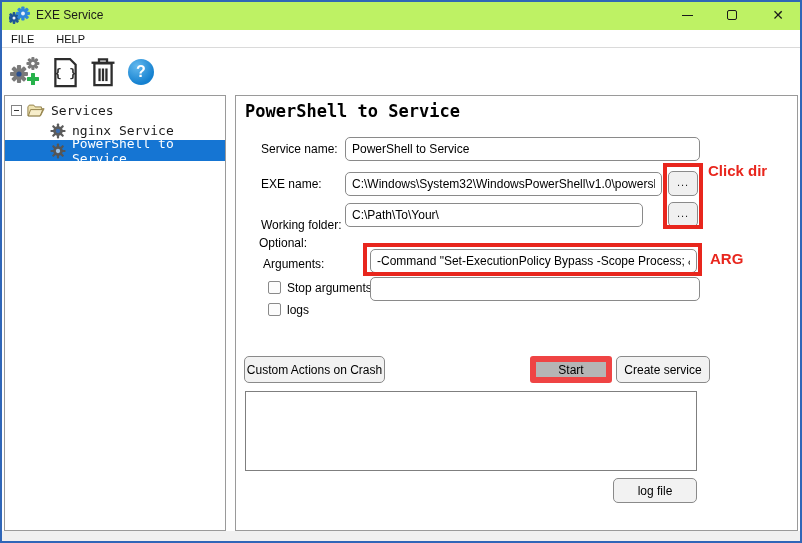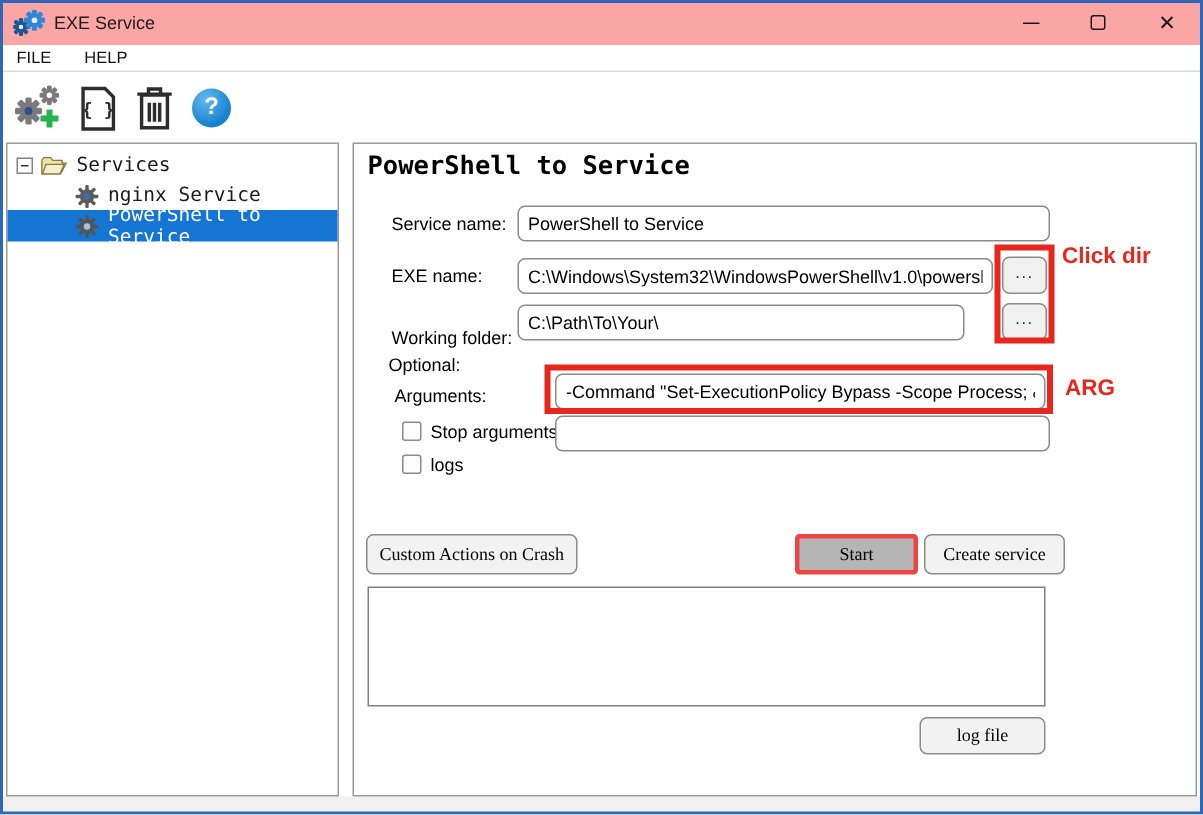--- a/index.html
+++ b/index.html
@@ -2,21 +2,21 @@
 <html><head>
 <meta charset="utf-8">
 <style>
   * { margin:0; padding:0; box-sizing:border-box; }
   html,body { width:802px; height:543px; }
   body { font-family:"Liberation Sans", sans-serif; background:#fff; position:relative; overflow:hidden; }
 
   .window-frame { position:absolute; inset:0; border:2px solid #2f66b8; pointer-events:none; z-index:90; }
 
   
-  .titlebar { position:absolute; left:0; top:0; width:802px; height:30px; background:#fca5a5; }
+  .titlebar { position:absolute; left:0; top:0; width:802px; height:30px; background:#bef264; }
   .app-icon { position:absolute; left:9px; top:6px; width:22px; height:18px; }
   .title-text { position:absolute; left:36px; top:8px; font-size:12px; color:#1a1a1a; }
   .win-btn { position:absolute; top:0; width:40px; height:30px; display:flex; align-items:center; justify-content:center; color:#1a1a1a; }
   .btn-min { left:667px; } .btn-max { left:712px; } .btn-close { left:758px; font-size:14px; }
   .min-glyph { display:block; width:11px; border-top:1px solid #1a1a1a; }
   .max-glyph { display:block; width:10px; height:10px; border:1px solid #1a1a1a; border-radius:2px; }
 
   
   .menubar { position:absolute; left:0; top:30px; width:802px; height:18px; background:#fff; border-bottom:1px solid #dadada; display:flex; align-items:center; }
   .menu-item { font-size:11px; color:#111; padding:0 11px; height:100%; display:flex; align-items:center; }
@@ -40,22 +40,22 @@
   .expand-box { width:11px; height:11px; border:1px solid #848484; background:#fff; display:inline-flex; align-items:center; justify-content:center; margin-right:5px; }
   .expand-box i { display:block; width:5px; border-top:1px solid #333; }
   .tree-row svg { margin-right:6px; flex:none; }
 
   
   .heading { position:absolute; left:245px; top:101px; font-family:"DejaVu Sans Mono", monospace; font-weight:bold; font-size:17px; color:#000; }
   .flabel { position:absolute; font-size:12px; color:#000; white-space:nowrap; }
   .tinput { position:absolute; height:24px; border:1px solid #8a8a8a; border-radius:5px; background:#fff; font-family:"Liberation Sans", sans-serif; font-size:12px; color:#000; padding:0 6px; outline:none; white-space:nowrap; overflow:hidden; }
   .browse-btn { position:absolute; width:30px; height:25px; background:#f0f0f0; border:1px solid #8a8a8a; border-radius:5px; font-size:11px; letter-spacing:1px; color:#222; display:flex; align-items:center; justify-content:center; padding-bottom:4px; cursor:pointer; }
   .checkbox { position:absolute; width:13px; height:13px; border:1px solid #8a8a8a; border-radius:2px; background:#fcfcfc; cursor:pointer; }
-  .action-btn { position:absolute; background:#f2f2f2; border:1px solid #8a8a8a; border-radius:5px; font-family:Liberation Serif, serif; font-size:12px; color:#000; display:flex; align-items:center; justify-content:center; cursor:pointer; }
-  .start-btn { background:#b5b5b5; border:3px solid #ef4444; border-radius:3px; }
+  .action-btn { position:absolute; background:#f2f2f2; border:1px solid #8a8a8a; border-radius:5px; font-family:Liberation Sans, sans-serif; font-size:12px; color:#000; display:flex; align-items:center; justify-content:center; cursor:pointer; }
+  .start-btn { background:#b5b5b5; border:6px solid #ef4444; border-radius:3px; }
   .output-box { position:absolute; left:245px; top:391px; width:452px; height:80px; border:1px solid #7f7f7f; background:#fff; resize:none; outline:none; font-family:"Liberation Sans", sans-serif; font-size:12px; }
 
   
   .ann-rect { position:absolute; border:4px solid #e8261d; z-index:95; pointer-events:none; }
   .ann-text { position:absolute; color:#e8261d; font-size:15px; font-weight:600; z-index:95; }
   .rect-dir { left:663px; top:163px; width:40px; height:66px; }
   .rect-arg { left:363px; top:243px; width:339px; height:33px; }
   .txt-dir { left:708px; top:162px; }
   .txt-arg { left:710px; top:250px; }
 </style>

